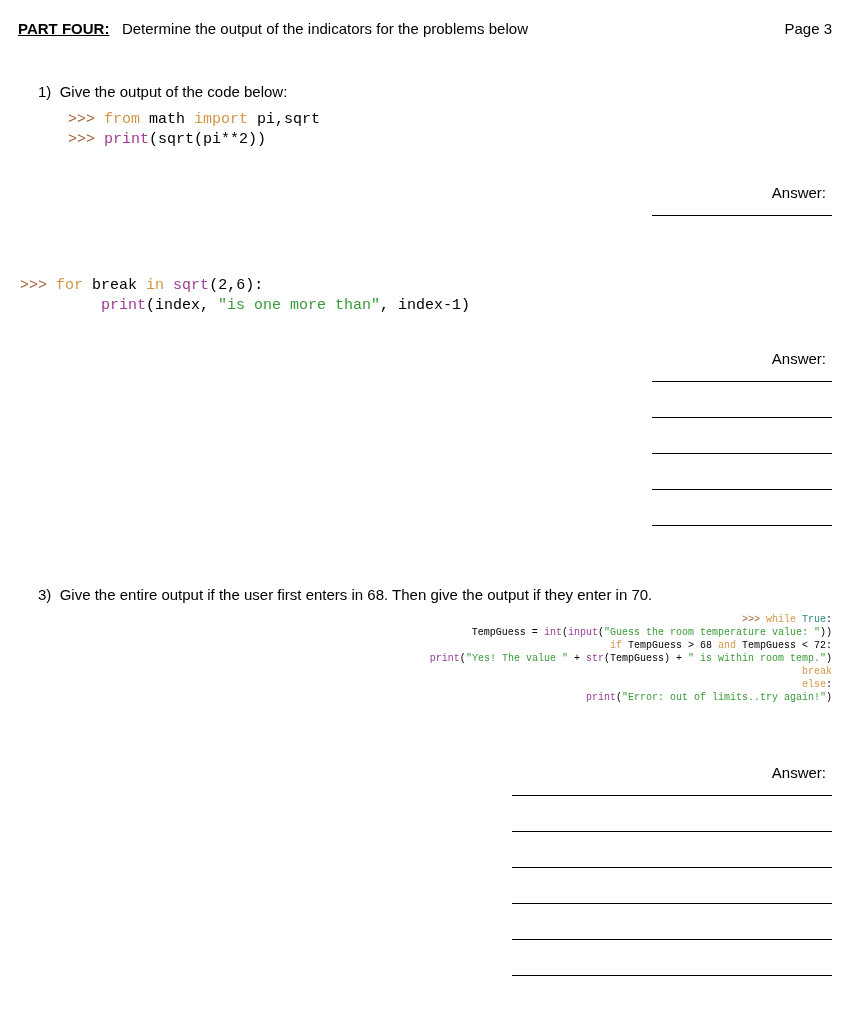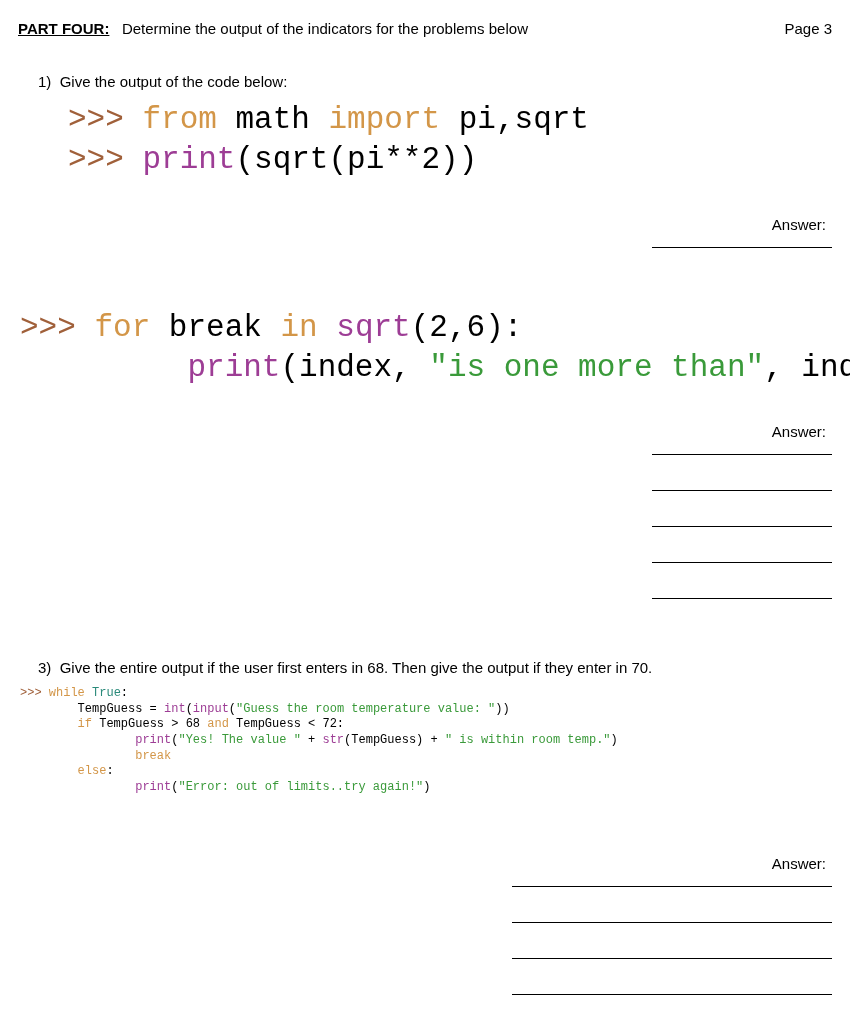--- a/index.html
+++ b/index.html
@@ -5,34 +5,34 @@
   body {
     font-family: Arial, Helvetica, sans-serif;
     font-size: 15px;
     color: #000;
     margin: 0;
     padding: 20px 18px;
     width: 850px;
     box-sizing: border-box;
     background: #fff;
   }
-  .header { display: flex; justify-content: space-between; margin-bottom: 36px; }
+  .header { display: flex; justify-content: space-between; margin-bottom: 46px; }
   .part-title { font-weight: bold; text-decoration: underline; }
   .page-num { }
   .prompt { margin-bottom: 10px; }
   .question { margin-bottom: 60px; padding-left: 20px; margin-top: 6px; }
   .qnum { display: inline; }
   pre.code {
     font-family: "Courier New", Courier, monospace;
     white-space: pre;
     margin: 10px 0 0 0;
     line-height: 1.3;
   }
-  .big { font-size: 31px; }
-  .small { font-size: 12px; }
+  .big { font-size: 15px; }
+  .small { font-size: 10px; text-align: right; }
   .k-orange { color: #d39648; }
   .k-purple { color: #9d3d95; }
   .k-green  { color: #3a9a3a; }
   .k-teal   { color: #2a8a7a; }
   .k-black  { color: #000; }
   .k-prompt { color: #a0603a; }
   .answer-block { margin-top: 35px; }
   .answer-line { display: flex; align-items: flex-end; margin-bottom: 4px; flex-direction: column; }
   .answer-label { margin-right: 6px; }
   .blank { border-bottom: 1px solid #000; display: inline-block; height: 14px; }

